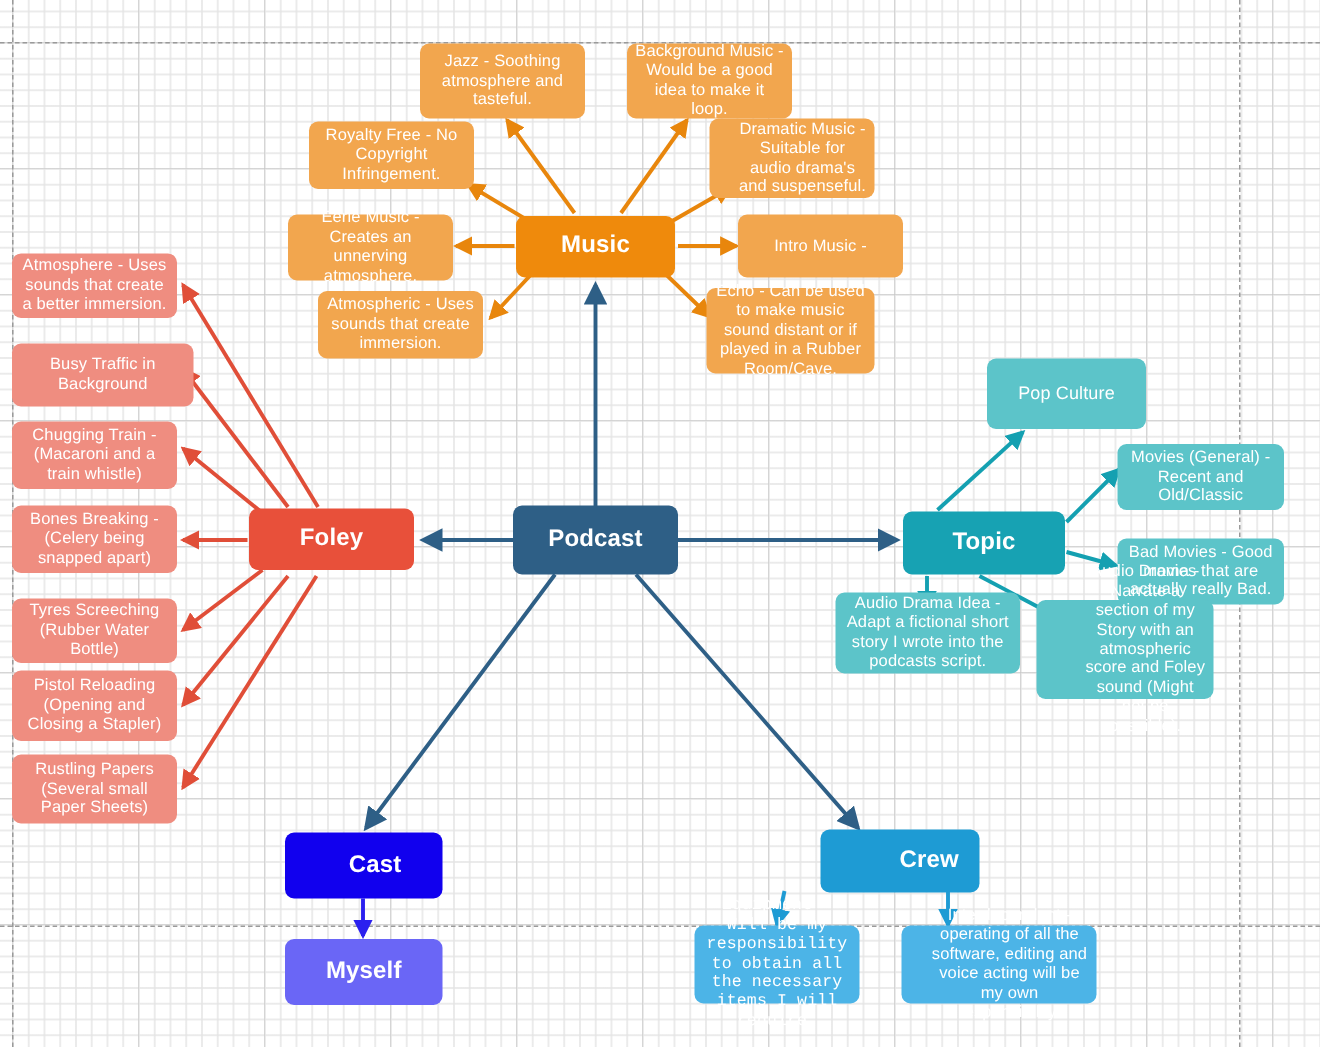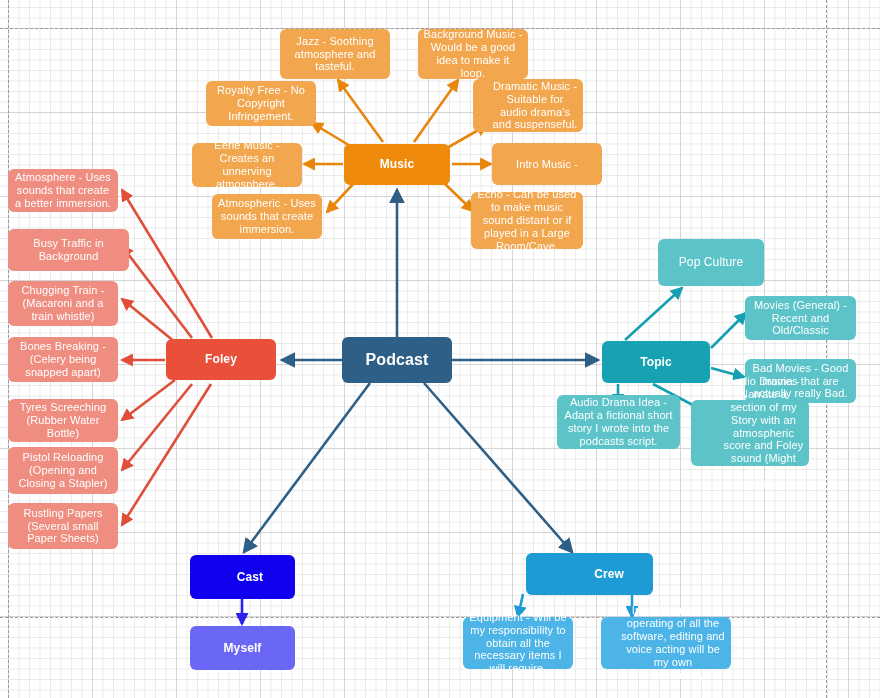--- a/index.html
+++ b/index.html
@@ -37,21 +37,21 @@
     border-radius:6px;
     display:flex;align-items:center;justify-content:center;
     text-align:center;
     color:#ffffff;
     line-height:1.18;
     padding:3px 5px;
     letter-spacing:0.1px;
     -webkit-font-smoothing:antialiased;
   }
   .node.root{font-weight:bold;font-size:16px;}
-  .node.hub{font-weight:bold;font-size:12px;justify-content:center;}
+  .node.hub{font-weight:bold;font-size:16px;justify-content:center;}
   .node.leaf{font-weight:normal;font-size:11px;}
   .node.leafbig{font-weight:normal;font-size:12px;}
 </style>
 </head>
 <body>
 
 <div id="canvas">
 
   <div class="pagebreak pb-v" style="left:8px;"></div>
   <div class="pagebreak pb-v" style="left:826px;"></div>
@@ -149,21 +149,21 @@
   <div class="node leaf" style="left:192px;top:143px;width:110px;height:44px;background:#f2a64e;">
     <span>Eerie Music - Creates an unnerving atmosphere.</span>
   </div>
   <div class="node leaf" style="left:492px;top:143px;width:110px;height:42px;background:#f2a64e;">
     <span>Intro Music -</span>
   </div>
   <div class="node leaf" style="left:212px;top:194px;width:110px;height:45px;background:#f2a64e;">
     <span>Atmospheric - Uses sounds that create immersion.</span>
   </div>
   <div class="node leaf" style="left:471px;top:192px;width:112px;height:57px;background:#f2a64e;">
-    <span>Echo - Can be used to make music sound distant or if played in a Large Room/Cave.</span>
+    <span>Echo - Can be used to make music sound distant or if played in a Rubber Room/Cave.</span>
   </div>
 
   <div class="node hub" style="left:166px;top:339px;width:110px;height:41px;background:#e8503a;">
     <span>Foley</span>
   </div>
   <div class="node leaf" style="left:8px;top:169px;width:110px;height:43px;background:#ef8d80;">
     <span>Atmosphere - Uses sounds that create a better immersion.</span>
   </div>
   <div class="node leaf" style="left:8px;top:229px;width:121px;height:42px;background:#ef8d80;">
     <span>Busy Traffic in Background</span>
@@ -203,23 +203,23 @@
     <span>Audio Drama - Narrate a section of my Story with an atmospheric score and Foley sound (Might not be possible).</span>
   </div>
 
   <div class="node hub" style="left:190px;top:555px;width:105px;height:44px;background:#1100ee;padding-left:20px;">
     <span>Cast</span>
   </div>
   <div class="node hub" style="left:190px;top:626px;width:105px;height:44px;background:#6a66f6;">
     <span>Myself</span>
   </div>
 
-  <div class="node hub" style="left:526px;top:553px;width:127px;height:42px;background:#1e9bd4;padding-left:44px;">
+  <div class="node hub" style="left:547px;top:553px;width:106px;height:42px;background:#1e9bd4;padding-left:44px;">
     <span>Crew</span>
   </div>
-  <div class="node leaf" style="left:463px;top:617px;width:110px;height:52px;background:#4cb4e7;">
+  <div class="node leaf" style="left:463px;top:617px;width:110px;height:52px;background:#4cb4e7;font-family:Liberation Mono, monospace;">
     <span>Equipment - Will be my responsibility to obtain all the necessary items I will require.</span>
   </div>
   <div class="node leaf" style="left:601px;top:617px;width:130px;height:52px;background:#4cb4e7;padding-left:19px;">
     <span>Interdependent - operating of all the software, editing and voice acting will be my own responsibility.</span>
   </div>
 
 </div>
 
 </body></html>

